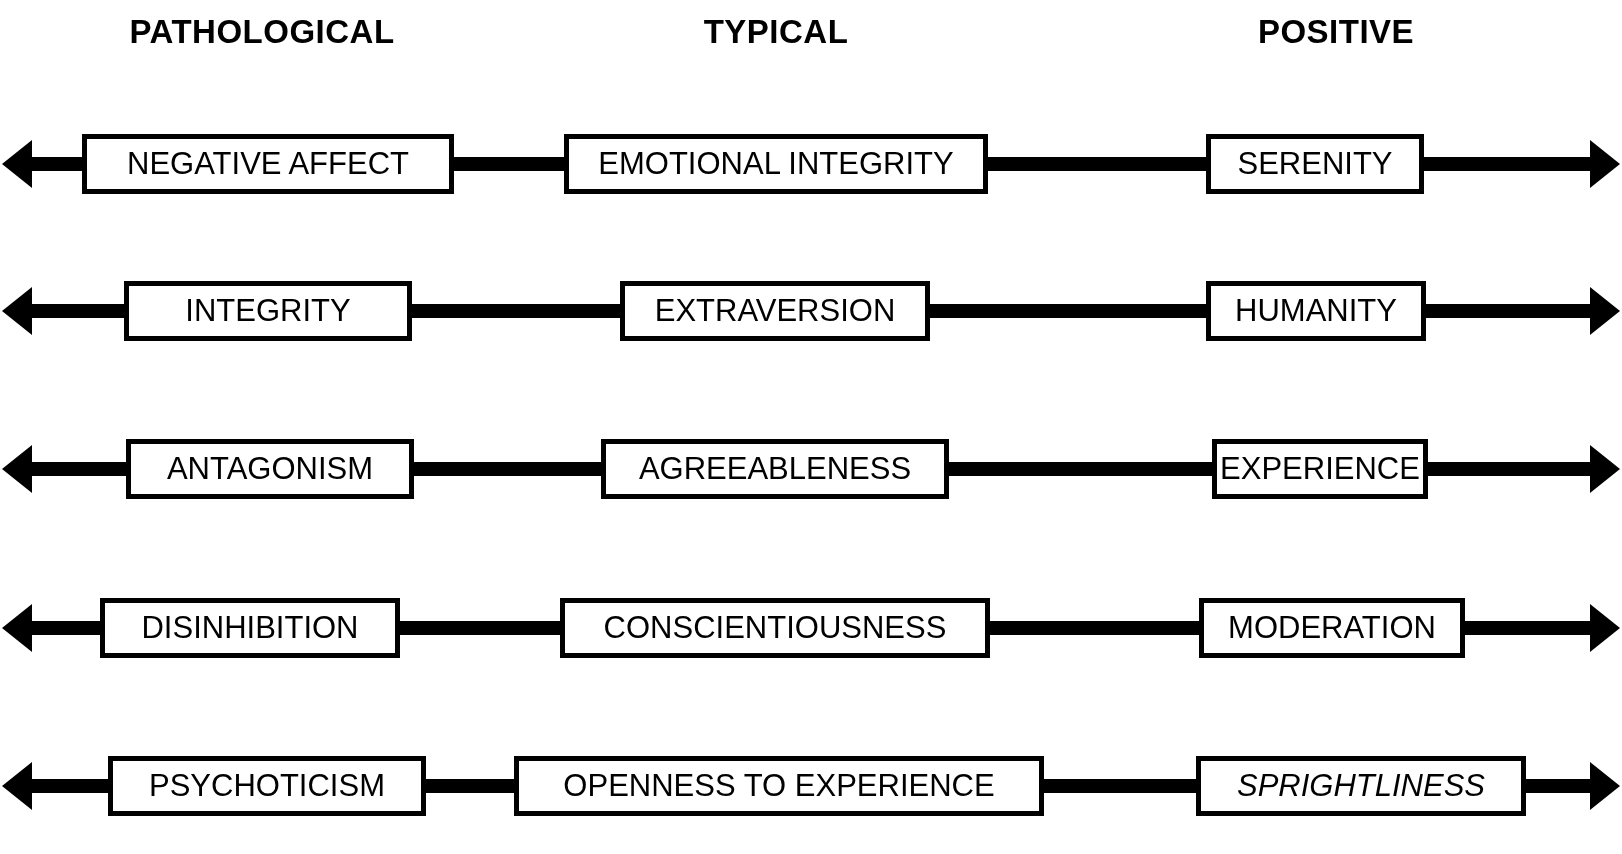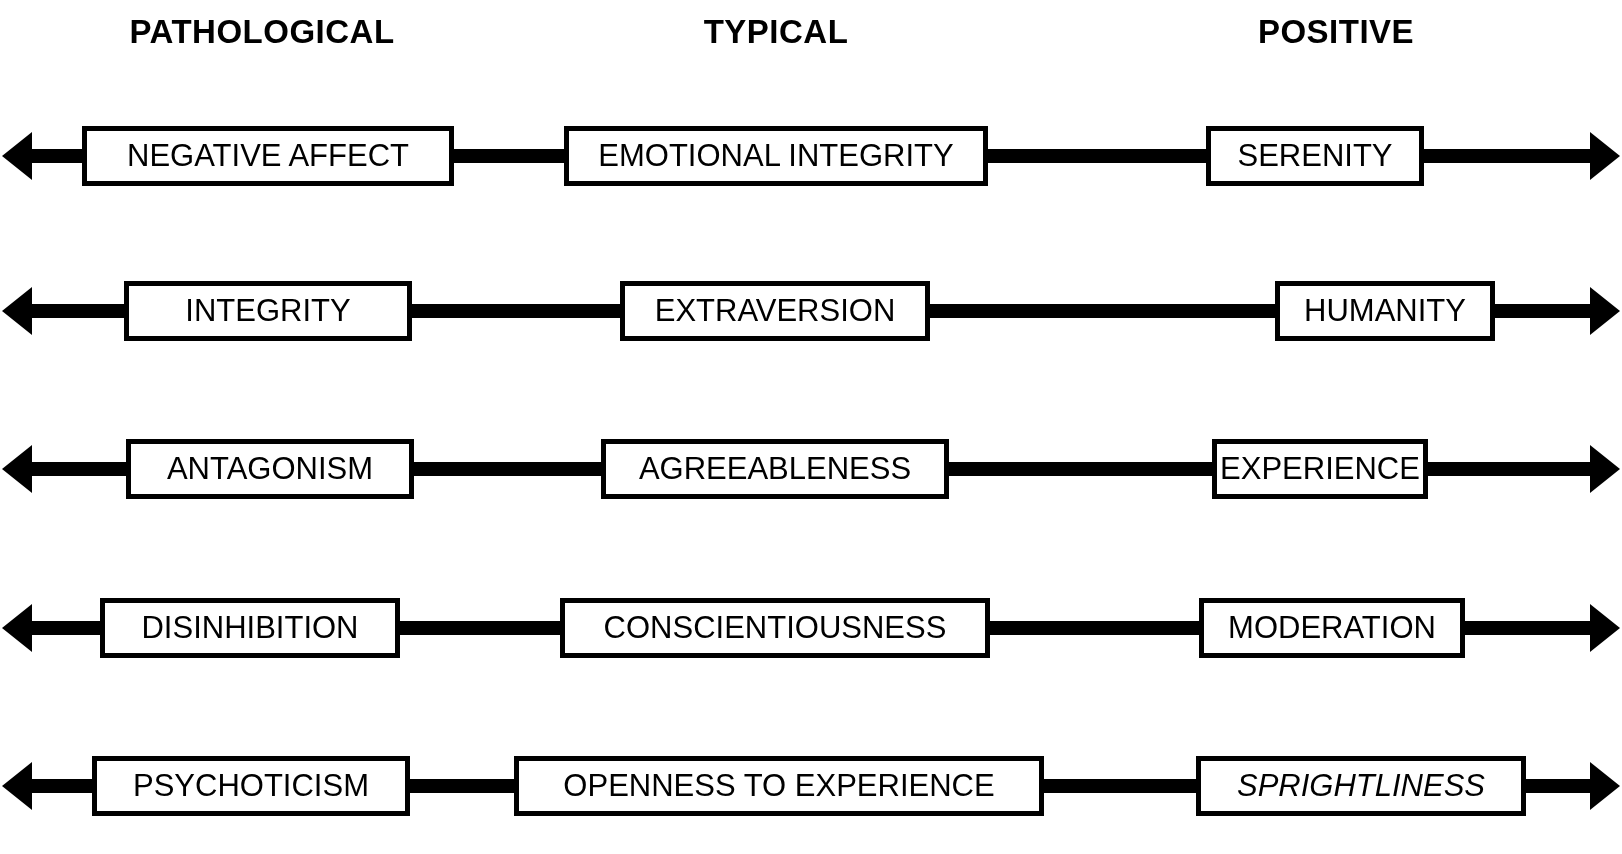--- a/index.html
+++ b/index.html
@@ -38,21 +38,21 @@
   .col-header.c1 { left: 776px; }
   .col-header.c2 { left: 1336px; }
 
   
   .row {
     position: absolute;
     left: 0;
     width: 1622px;
     height: 120px;
   }
-  .row.r0 { top: 96px; }
+  .row.r0 { top: 104px; }
   .row.r1 { top: 251px; }
   .row.r2 { top: 409px; }
   .row.r3 { top: 568px; }
   .row.r4 { top: 726px; }
 
   
   .shaft {
     position: absolute;
     top: 53px;
     left: 26px;
@@ -103,34 +103,34 @@
   }
 
   
   .r0 .n0 { left: 82px;   width: 372px; }
   .r0 .n1 { left: 564px;  width: 424px; }
   .r0 .n2 { left: 1206px; width: 218px; }
 
   
   .r1 .n0 { left: 124px;  width: 288px; }
   .r1 .n1 { left: 620px;  width: 310px; }
-  .r1 .n2 { left: 1275px; width: 220px; align-items: center; }
+  .r1 .n2 { left: 1206px; width: 220px; align-items: center; }
 
   
   .r2 .n0 { left: 126px;  width: 288px; }
   .r2 .n1 { left: 601px;  width: 348px; }
   .r2 .n2 { left: 1212px; width: 216px; }
 
   
   .r3 .n0 { left: 100px;  width: 300px; }
   .r3 .n1 { left: 560px;  width: 430px; }
   .r3 .n2 { left: 1199px; width: 266px; }
 
   
-  .r4 .n0 { left: 92px;  width: 318px; text-align: right; }
+  .r4 .n0 { left: 108px;  width: 318px; text-align: right; }
   .r4 .n1 { left: 514px;  width: 530px; }
   .r4 .n2 { left: 1196px; width: 330px; font-style: italic; }
 </style>
 </head>
 <body>
 
 <div id="diagram">
 
   <div class="col-header c0">PATHOLOGICAL</div>
   <div class="col-header c1">TYPICAL</div>

